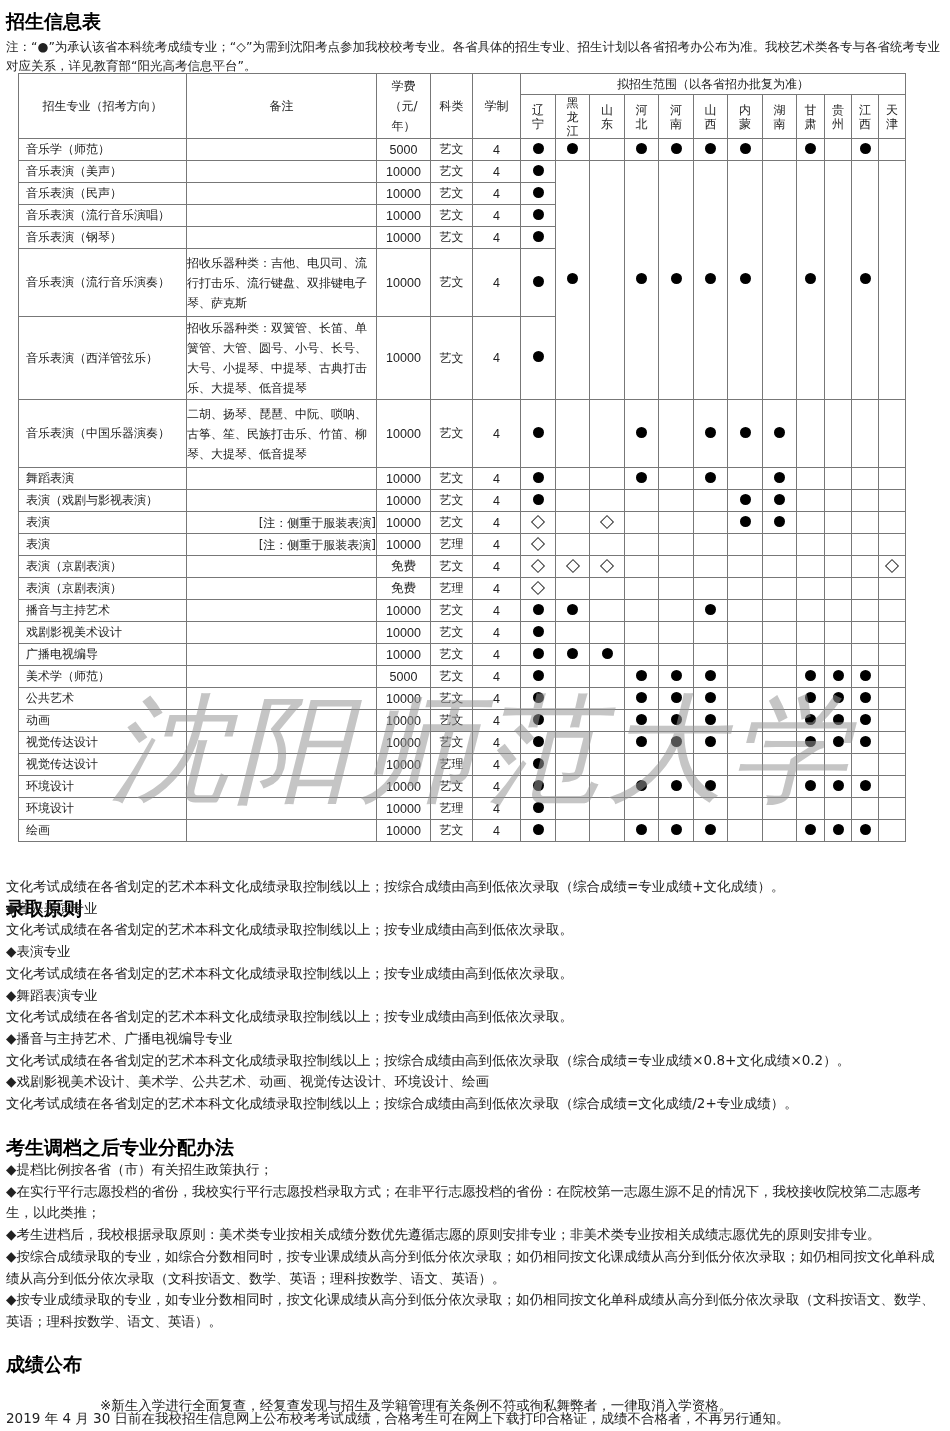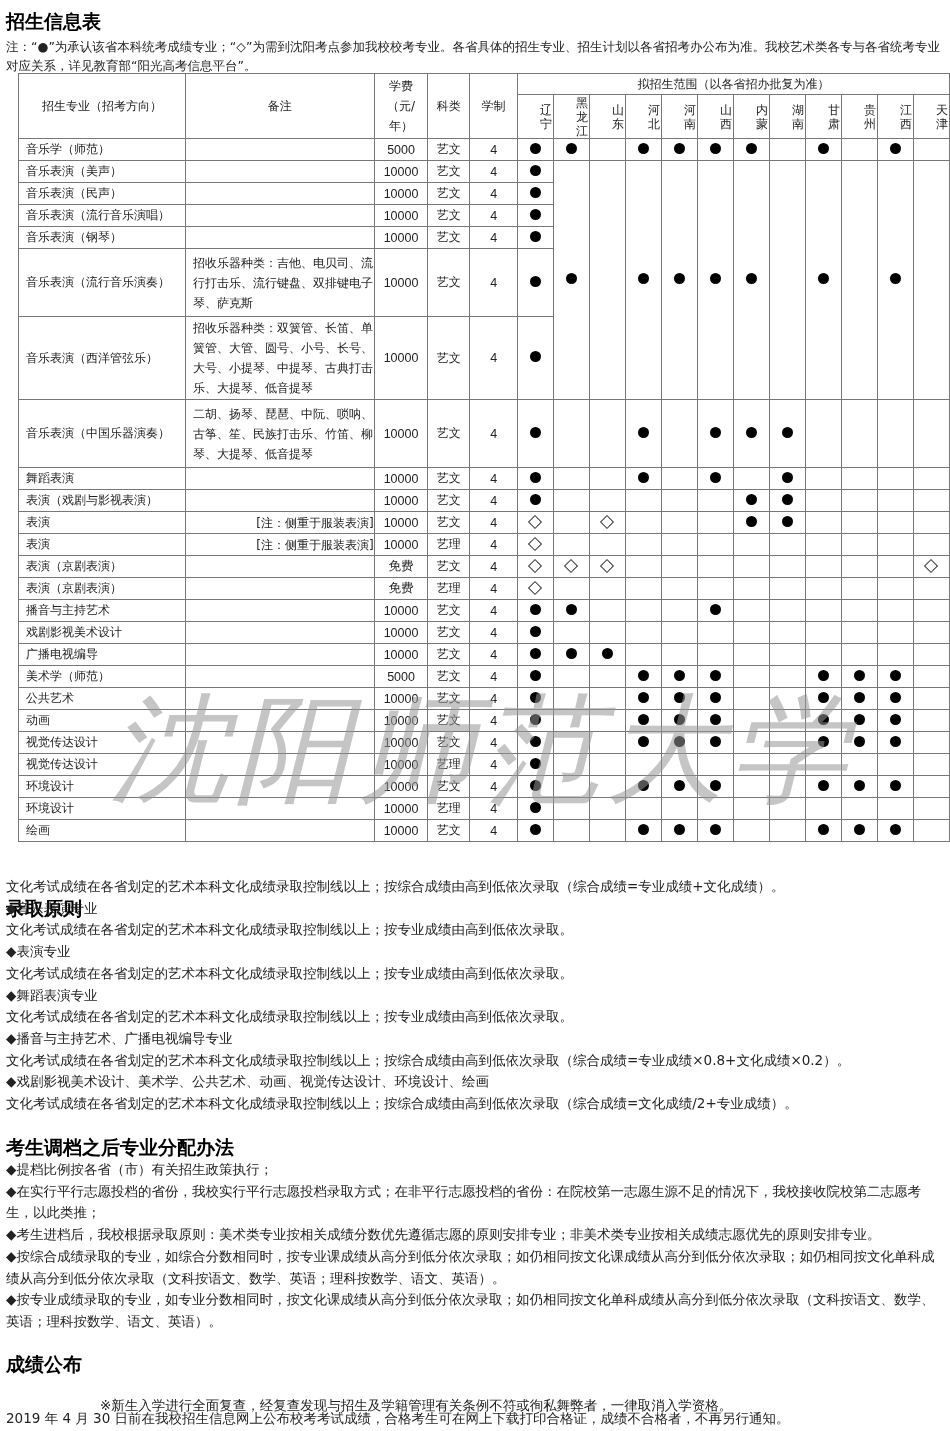--- a/index.html
+++ b/index.html
@@ -3,24 +3,24 @@
 <meta charset="utf-8">
 <style>
   html,body{margin:0;padding:0;background:#fff;}
   body{width:950px;height:1431px;position:relative;overflow:hidden;color:#111;
        font-family:"DejaVu Sans","Liberation Sans",sans-serif;}
   .h1{position:absolute;left:6px;font-size:19px;font-weight:bold;color:#000;line-height:24px;}
   .note{position:absolute;left:6px;top:37px;width:940px;font-size:12.5px;line-height:19px;color:#222;}
   table.main{position:absolute;left:18px;top:73px;border-collapse:collapse;table-layout:fixed;font-size:12px;}
   table.main td{border:1px solid #777;padding:0;text-align:center;vertical-align:middle;color:#222;}
   table.main td.major{text-align:left;padding-left:7px;}
-  table.main td.remark{text-align:left;padding-left:7px;font-size:12px;line-height:20px;}
+  table.main td.remark{text-align:left;font-size:12px;line-height:20px;}
   table.main td.remark.center{text-align:right;padding-left:3px;}
   table.main td.num{font-family:"Liberation Sans",sans-serif;font-size:12.5px;}
-  .vert{display:inline-block;width:14px;line-height:14px;font-size:12px;word-break:break-all;margin-left:21px;}
+  .vert{display:inline-block;width:14px;line-height:14px;font-size:12px;word-break:break-all;}
   .dot{display:inline-block;width:11px;height:11px;border-radius:50%;background:#000;}
   .dia{display:inline-block;width:8px;height:8px;border:1.2px solid #333;transform:rotate(45deg);}
   .watermark{position:absolute;left:110px;top:674px;width:740px;height:150px;pointer-events:none;
              font-family:"DejaVu Serif",serif;font-size:118px;font-weight:normal;color:rgba(150,150,150,0.55);
              letter-spacing:6px;line-height:150px;white-space:nowrap;font-style:italic;}
   .sec{position:absolute;left:6px;width:940px;font-size:13.5px;line-height:21.7px;color:#222;}
   .sec p{margin:0;}
   .footer2{position:absolute;left:100px;top:1397px;font-size:13.5px;color:#222;}
 </style>
 </head>

